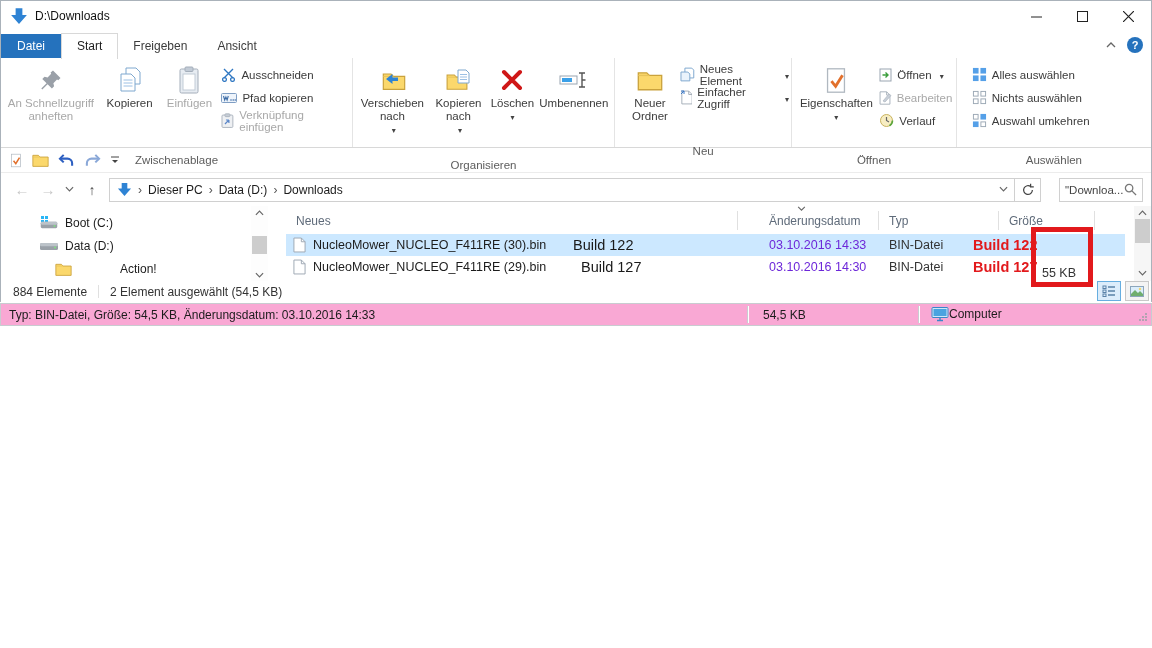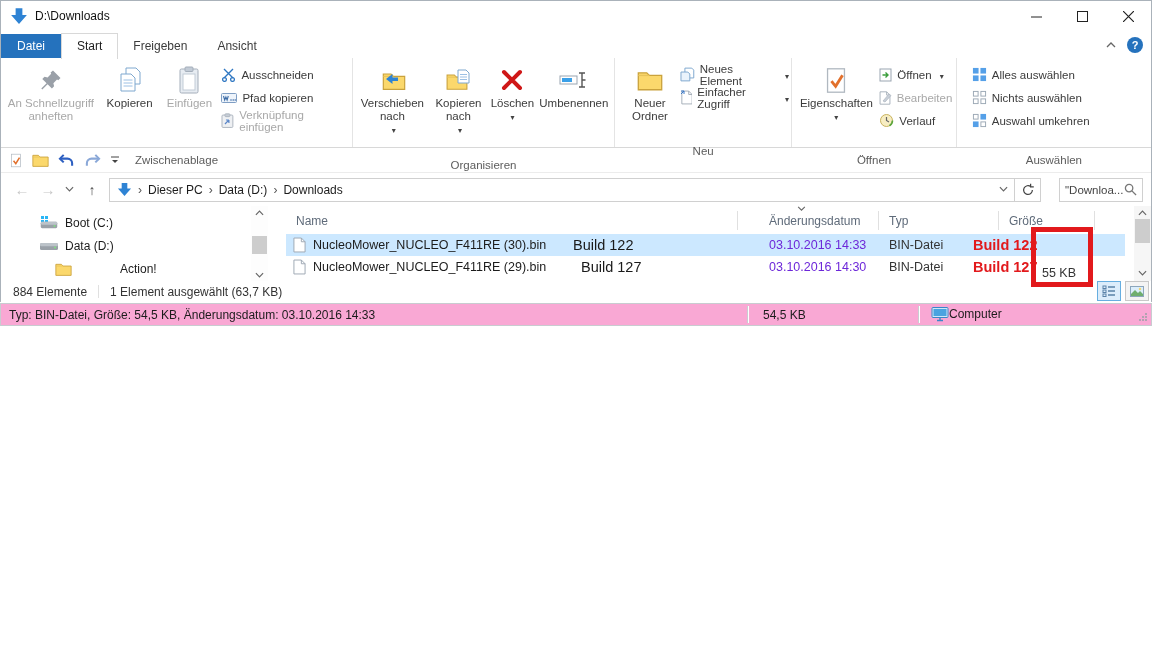--- a/index.html
+++ b/index.html
@@ -488,21 +488,21 @@
         <div class="sarr" style="bottom:0">
             <svg width="9" height="6">
               <use href="#iChevD" width="9" height="6"></use>
             </svg>
           </div>
       </div>
     </div>
 
     <div class="filelist">
       <div class="flhead">
-        <span class="hname">Name</span>
+        <span class="hname">Neues</span>
         <span class="hdate">Änderungsdatum</span>
         <span class="htype">Typ</span>
         <span class="hsize">Größe</span>
         <svg class="sortchev" width="10" height="6">
             <use href="#iChevD" width="9" height="5"></use>
           </svg>
         <span class="hsep" style="left:456px"></span>
         <span class="hsep" style="left:597px"></span>
         <span class="hsep" style="left:717px"></span>
         <span class="hsep" style="left:813px"></span>
@@ -543,21 +543,21 @@
               <use href="#iChevD" width="9" height="6"></use>
             </svg>
           </div>
       </div>
     </div>
   </div>
 
   <div class="statusbar">
     <span>884 Elemente</span>
     <span class="vsep"></span>
-    <span>1 Element ausgewählt (63,7 KB)</span>
+    <span>2 Element ausgewählt (54,5 KB)</span>
     <div class="viewtoggles">
       <div class="vbtn active">
         <svg width="14" height="12" viewBox="0 0 14 12">
             <rect x="1" y="1" width="3" height="2.5" fill="none" stroke="#5a82a8"></rect>
             <rect x="1" y="5" width="3" height="2.5" fill="none" stroke="#5a82a8"></rect>
             <rect x="1" y="9" width="3" height="2.5" fill="none" stroke="#5a82a8"></rect>
             <path d="M6 2h7M6 6h7M6 10h7" stroke="#5a82a8" stroke-width="1.4"></path>
           </svg>
       </div>
       <div class="vbtn plain">

